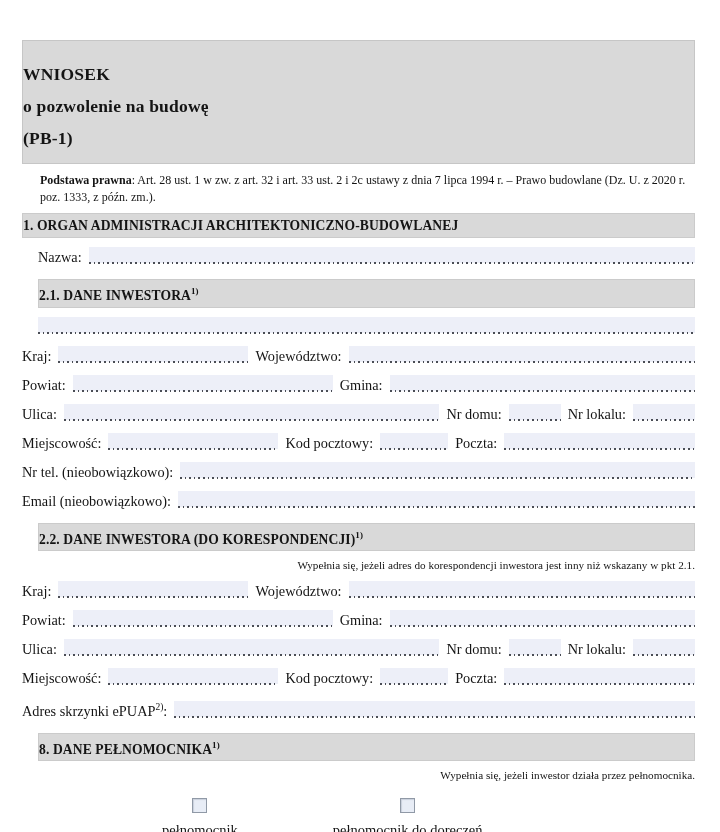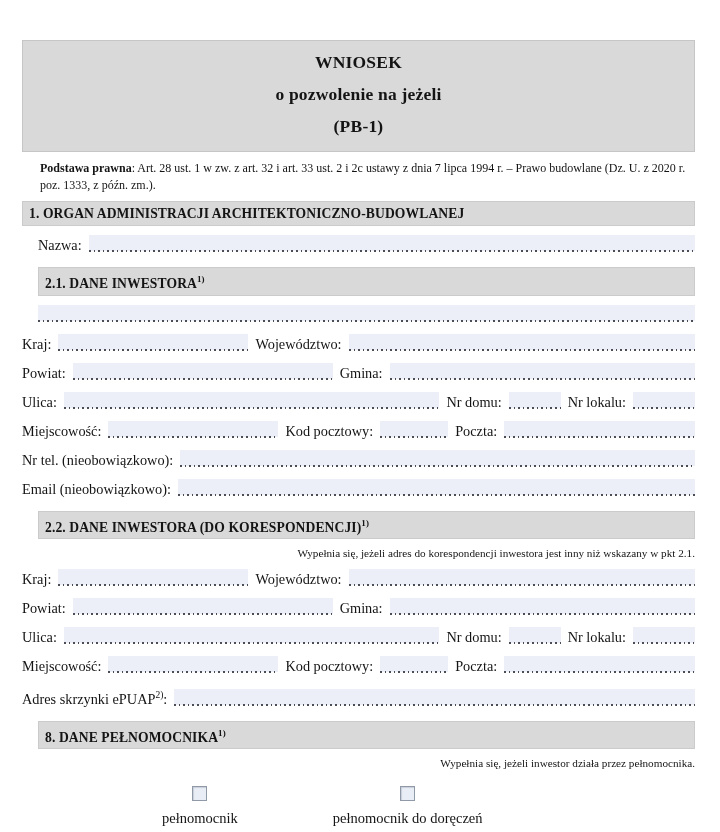--- a/index.html
+++ b/index.html
@@ -5,32 +5,32 @@
   html,body{margin:0;padding:0;}
   body{
     width:720px;height:832px;background:#ffffff;overflow:hidden;
     font-family:"Liberation Serif", serif;color:#141414;
   }
   .content{margin:0 25px 0 22px;}
 
   
   .title-box{
     margin-top:40px;background:#d9d9d9;border:1px solid #c6c6c6;
-    text-align:center;padding:5px 0 9px;
+    text-align:left;padding:17px 0 9px;
   }
   .title-box .tline{font-weight:bold;font-size:17.5px;line-height:32px;letter-spacing:.2px;}
 
   
   .legal{margin:8px 0 0 18px;font-size:12px;line-height:16.5px;}
   .legal b{font-weight:bold;}
 
   
   .band{
     margin-top:8px;background:#d9d9d9;border:1px solid #cbcbcb;
-    font-weight:bold;font-size:13.6px;line-height:23px;padding-left:6px;
+    font-weight:bold;font-size:13.6px;line-height:23px;padding-left:0;
     letter-spacing:.1px;
   }
   .band sup{font-size:9px;font-weight:bold;}
   .mt12{margin-top:12px;margin-left:16px;}
 
   
   .row{display:flex;align-items:flex-end;gap:7px;margin-top:9px;}
   .lbl{font-size:14.3px;line-height:20px;white-space:nowrap;}
   .ws1{word-spacing:3.5px;}
   .ws2{word-spacing:6px;}
@@ -58,21 +58,21 @@
   .cblbl{font-size:14.5px;}
   .lastrow{margin-top:22px;}
 </style>
 </head>
 <body>
 
 <div class="content">
 
   <div class="title-box">
     <div class="tline">WNIOSEK</div>
-    <div class="tline">o pozwolenie na jeżeli</div>
+    <div class="tline">o pozwolenie na budowę</div>
     <div class="tline">(PB-1)</div>
   </div>
 
   <p class="legal"><b>Podstawa prawna</b><span>: Art. 28 ust. 1 w zw. z art. 32 i art. 33 ust. 2 i 2c ustawy z dnia 7 lipca 1994 r. – Prawo budowlane (Dz. U. z 2020 r. poz. 1333, z późn. zm.).</span></p>
 
   <div class="band">
     <span>1. ORGAN ADMINISTRACJI ARCHITEKTONICZNO-BUDOWLANEJ</span>
   </div>
   <div class="row mt12">
     <span class="lbl">Nazwa:</span>

